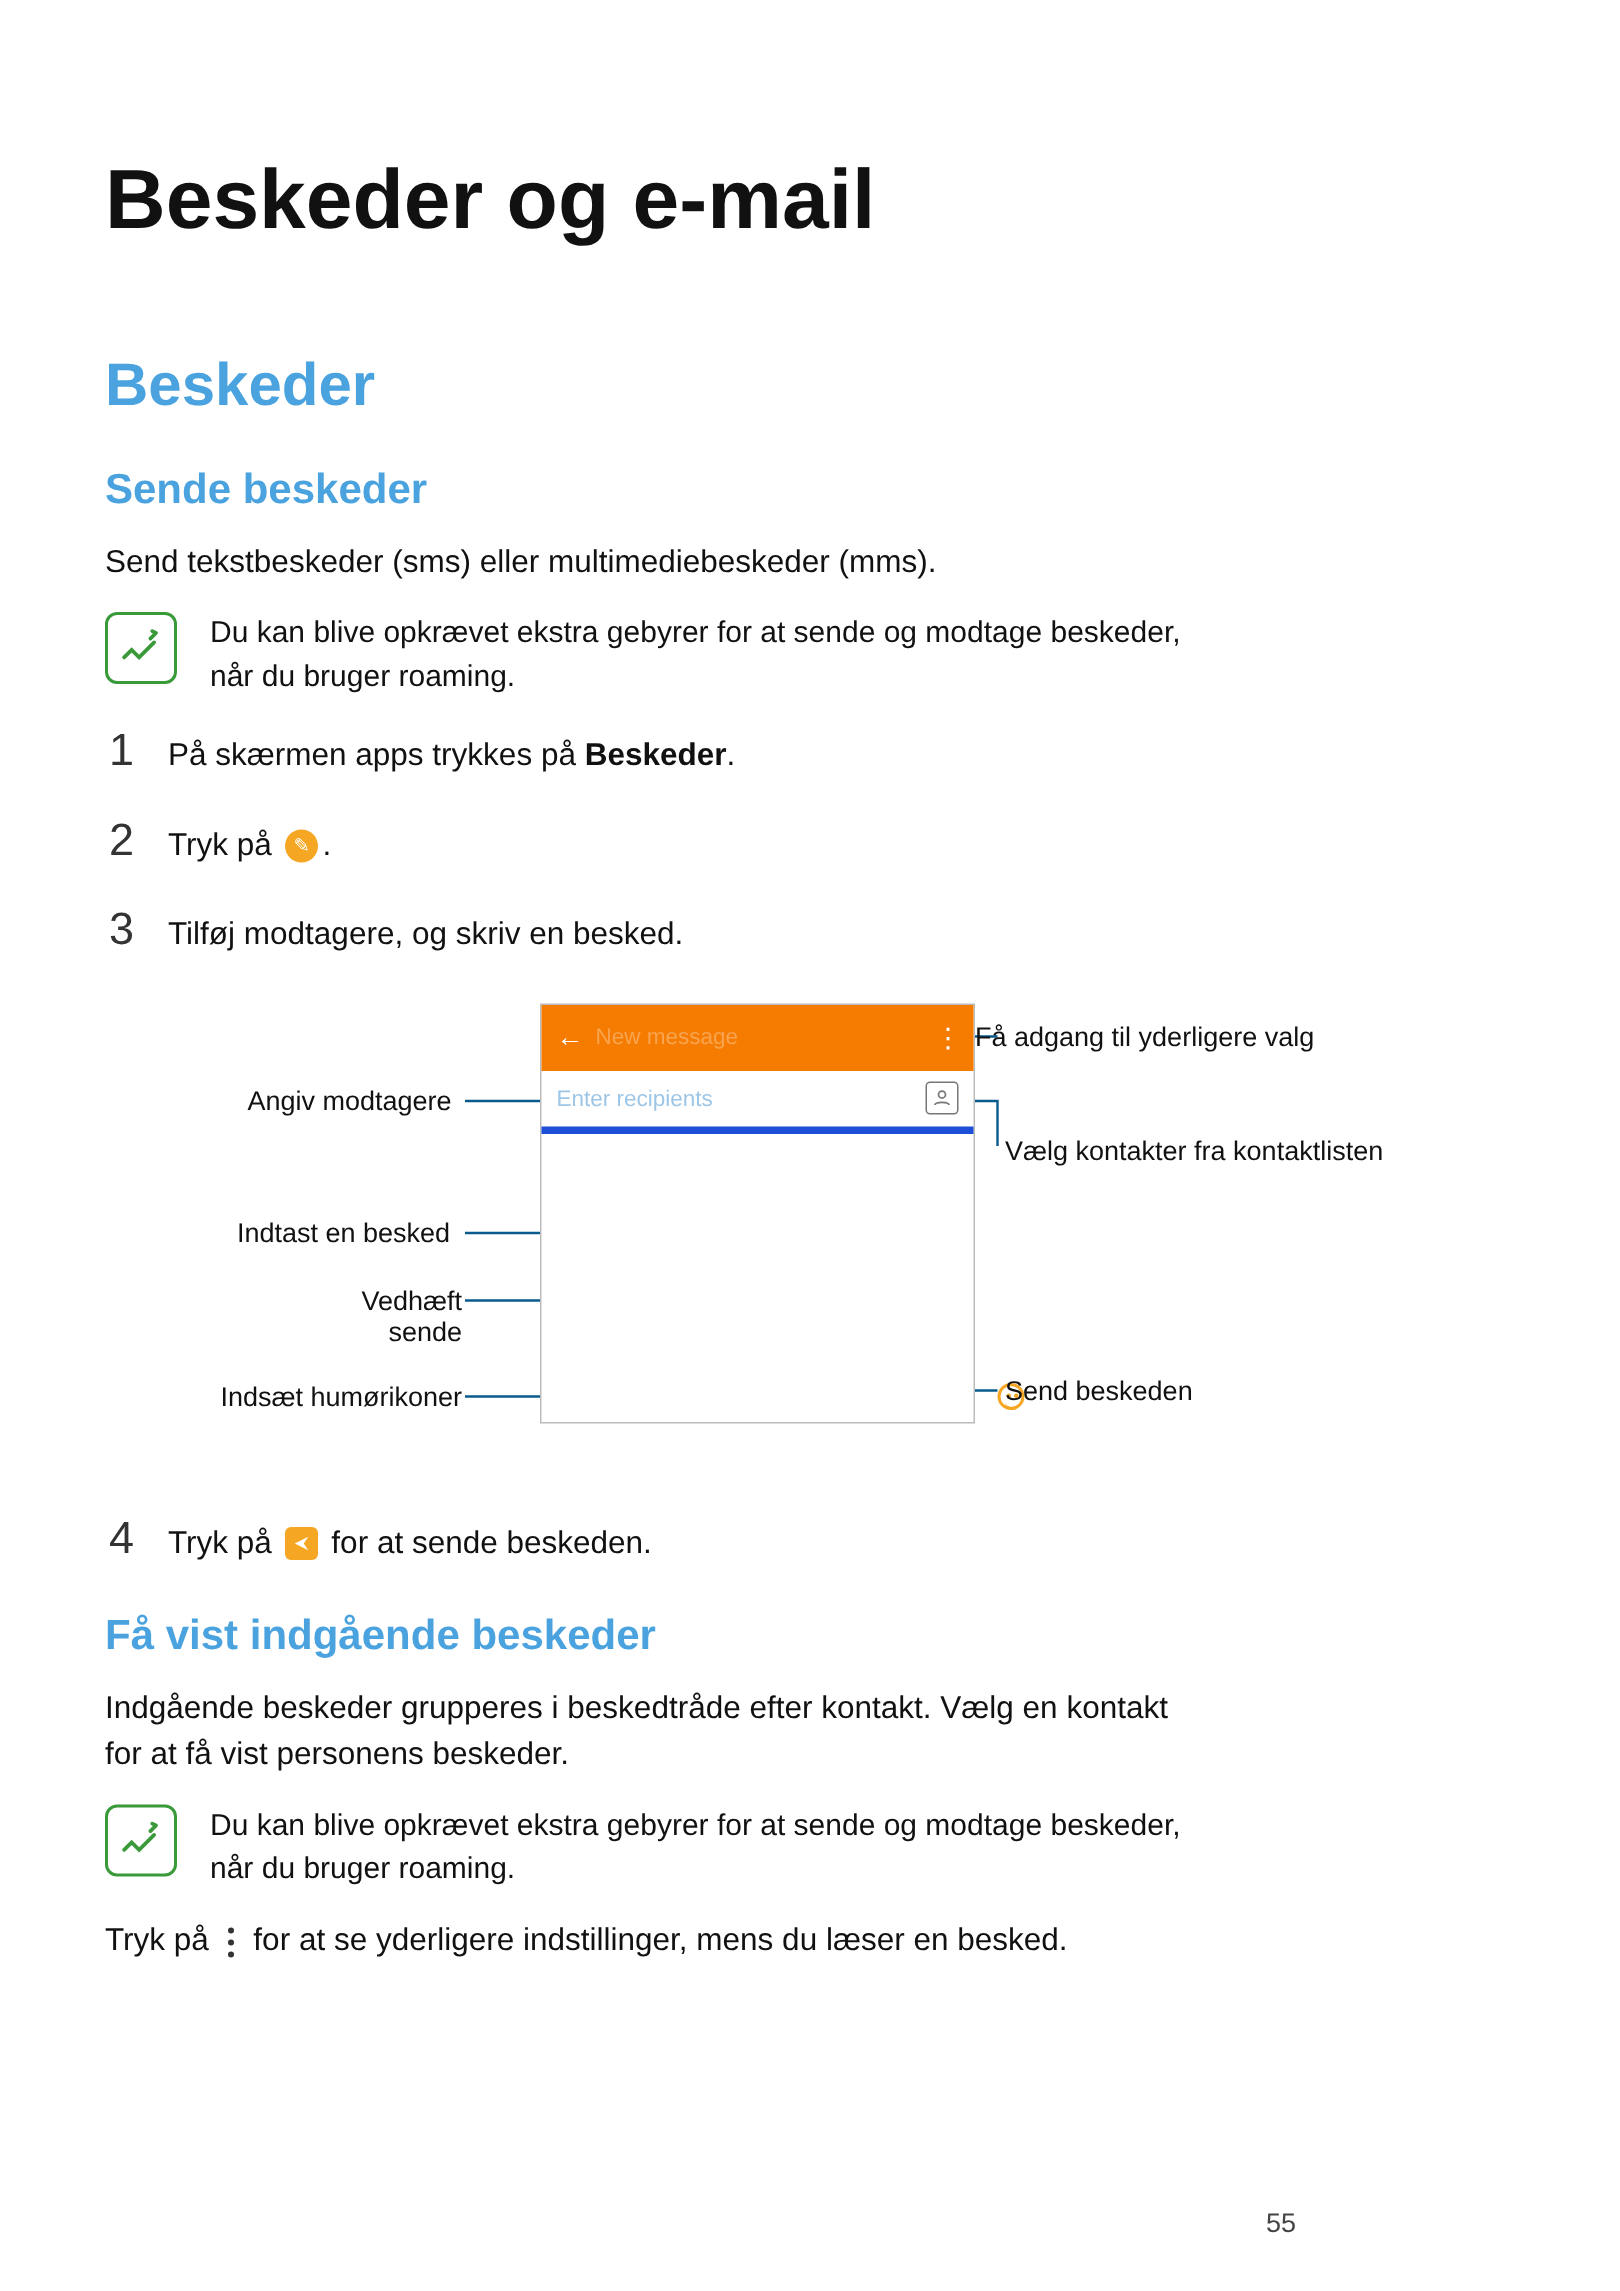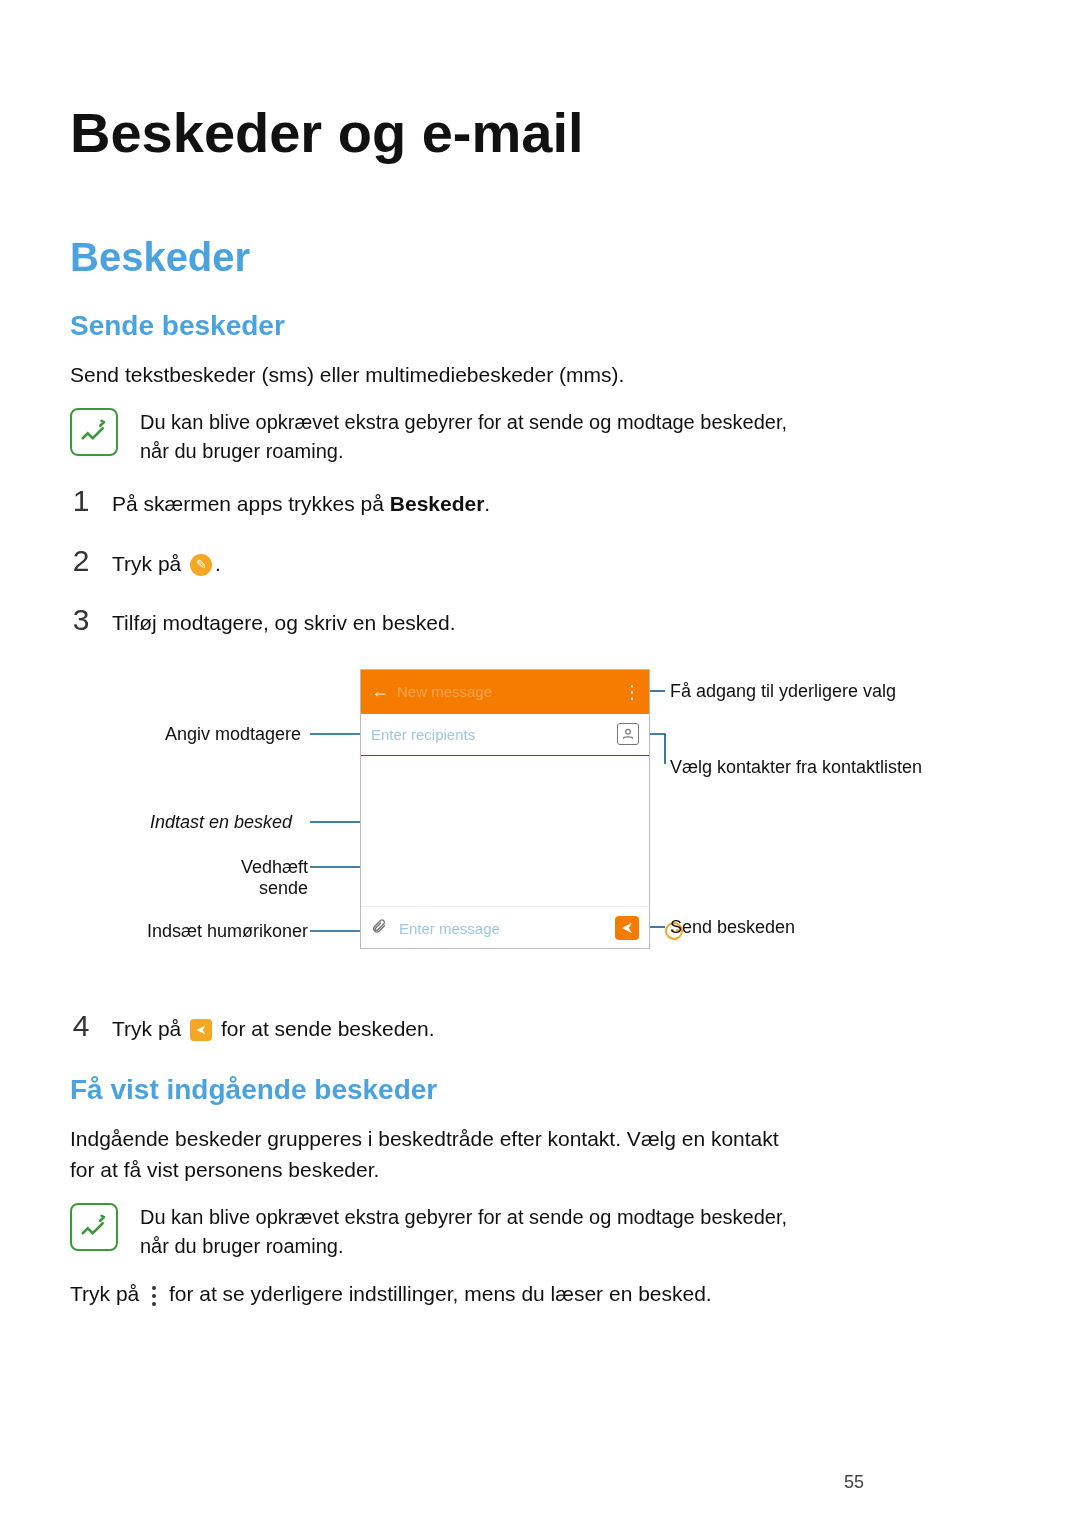--- a/index.html
+++ b/index.html
@@ -20,21 +20,21 @@
   .inline-icon { display: inline-flex; vertical-align: middle; width: 22px; height: 22px; border-radius: 50%; background: #f5a623; color:#fff; align-items:center; justify-content:center; font-size:13px; margin: 0 3px; }
   .inline-send { display: inline-flex; vertical-align: middle; width: 22px; height: 22px; border-radius: 4px; background: #f5a623; color:#fff; align-items:center; justify-content:center; font-size:13px; margin: 0 3px; }
   .inline-dots { display:inline-block; vertical-align:middle; width: 10px; height: 22px; position:relative; margin: 0 4px; }
   .inline-dots::before { content:""; position:absolute; left:3px; top:1px; width:4px; height:4px; background:#333; border-radius:50%; box-shadow: 0 8px 0 #333, 0 16px 0 #333; }
 
   
   .diagram-wrap { position: relative; width: 940px; height: 300px; margin: 30px 0 40px 0; }
   .phone-box { position: absolute; left: 290px; top: 0; width: 290px; height: 280px; border: 1px solid #bbb; background:#fff; }
   .phone-header { height: 44px; background: #f57c00; display:flex; align-items:center; padding: 0 10px; gap:8px; color:#fff; }
   .phone-header-title { flex:1; font-size:15px; color: rgba(255,255,255,0.3); }
-  .phone-field { height: 42px; border-bottom: 1px solid #1d4ed8; display:flex; align-items:center; padding: 0 10px; gap:8px; color:#aaa; }
+  .phone-field { height: 42px; border-bottom: 5px solid #1d4ed8; display:flex; align-items:center; padding: 0 10px; gap:8px; color:#aaa; }
   .phone-field .placeholder { flex:1; color:#9ec6e6; font-size:15px; }
   .contact-ic { width: 22px; height: 22px; border:1px solid #777; border-radius:3px; display:flex; align-items:center; justify-content:center; color:#777; font-size:14px; }
   .phone-body { height: 150px; }
   .phone-bottom { height: 44px; border-top:1px solid #eee; display:flex; align-items:center; padding: 0 10px; gap:12px; }
   .phone-bottom .placeholder { flex:1; color:#9ec6e6; font-size:15px; }
   .attach-ic { color:#777; font-size:18px; }
   .emoji-ic { width:18px; height:18px; border:2px solid #f5a623; border-radius:50%; position:relative; }
   .emoji-ic::before { content:""; position:absolute; left:4px; top:5px; width:3px; height:3px; background:#f5a623; border-radius:50%; box-shadow: 5px 0 0 #f5a623; }
   .emoji-ic::after { content:""; position:absolute; left:3px; top:10px; width:10px; height:4px; border-bottom:2px solid #f5a623; border-radius: 0 0 8px 8px; }
   .send-ic { width:24px; height:24px; border-radius:4px; background:#f57c00; display:flex; align-items:center; justify-content:center; color:#fff; font-size:14px; }
@@ -119,41 +119,28 @@
       <div class="phone-field">
         <span class="placeholder">Enter recipients</span>
         <span class="contact-ic">
           <svg width="14" height="14" viewBox="0 0 24 24">
               <circle cx="12" cy="8" r="4" fill="none" stroke="#777" stroke-width="2"></circle>
               <path d="M4 20c0-4 16-4 16 0" fill="none" stroke="#777" stroke-width="2"></path>
             </svg>
         </span>
       </div>
       <div class="phone-body"></div>
-      <div class="phone-bottom">
-        <span class="attach-ic">
-          <svg width="16" height="16" viewBox="0 0 24 24">
-              <path d="M21 11l-9 9a5 5 0 01-7-7l9-9a3.5 3.5 0 015 5l-9 9a2 2 0 01-3-3l8-8" fill="none" stroke="#777" stroke-width="2"></path>
-            </svg>
-        </span>
-        <span class="placeholder">Enter message</span>
-        <span class="send-ic">
-          <svg width="14" height="14" viewBox="0 0 24 24">
-              <path d="M3 12l18-9-6 9 6 9z" fill="#fff"></path>
-            </svg>
-        </span>
-      </div>
 
       <span class="emoji-ic" style="position:absolute; left:304px; top:252px;"></span>
     </div>
 
-    <div class="callout" style="left:600px; top:12px;">Få adgang til yderligere valg</div>
+    <div class="callout" style="left:580px; top:12px;">Få adgang til yderligere valg</div>
     <div class="callout" style="left:88px;  top:55px; text-align:center; width:150px;">Angiv modtagere</div>
     <div class="callout" style="left:600px; top:88px;">Vælg kontakter fra kontaktlisten</div>
-    <div class="callout" style="left:80px;  top:143px; text-align:left; width:158px;font-style:italic;">Indtast en besked</div>
+    <div class="callout" style="left:80px;  top:143px; text-align:center; width:158px;">Indtast en besked</div>
     <div class="callout" style="left:118px; top:188px; text-align:right; width:120px;">Vedhæft sende</div>
     <div class="callout" style="left:50px;  top:252px; text-align:right; width:188px;">Indsæt humørikoner</div>
     <div class="callout" style="left:600px; top:248px;">Send beskeden</div>
 
   </div>
 
   <div class="steps" style="margin-top:10px;">
     <div class="step-row">
       <div class="step-num">4</div>
       <div class="step-text">

